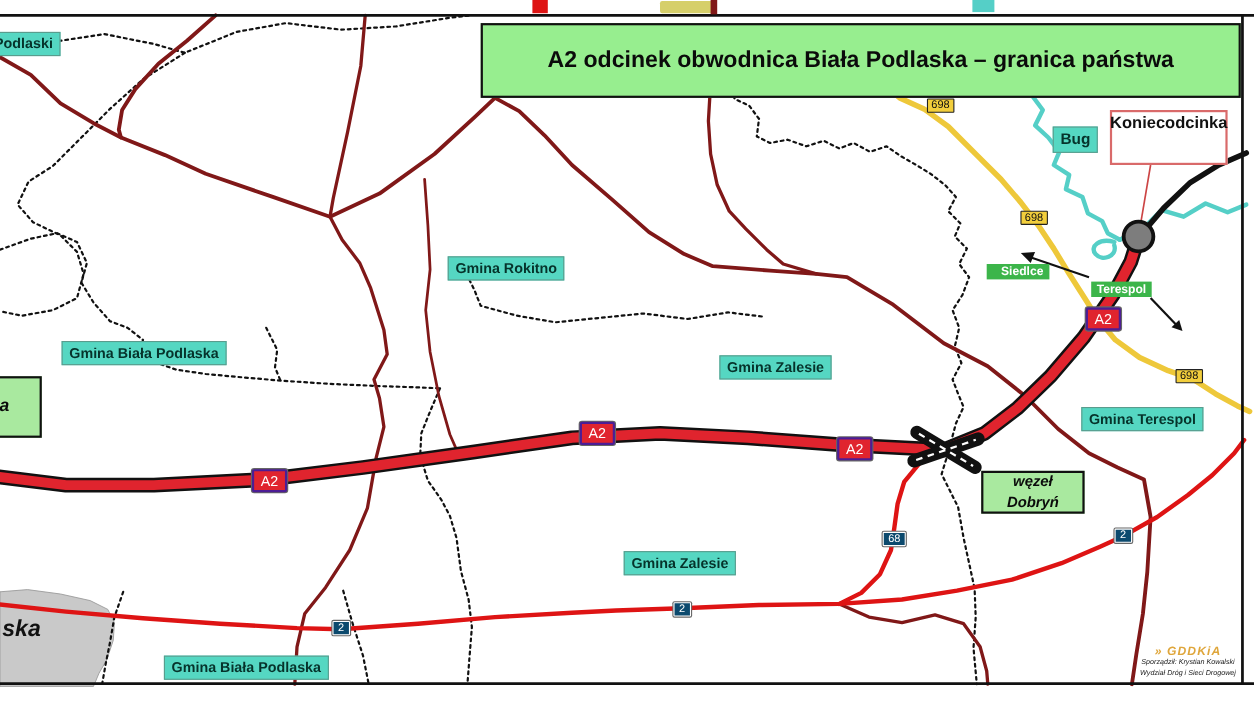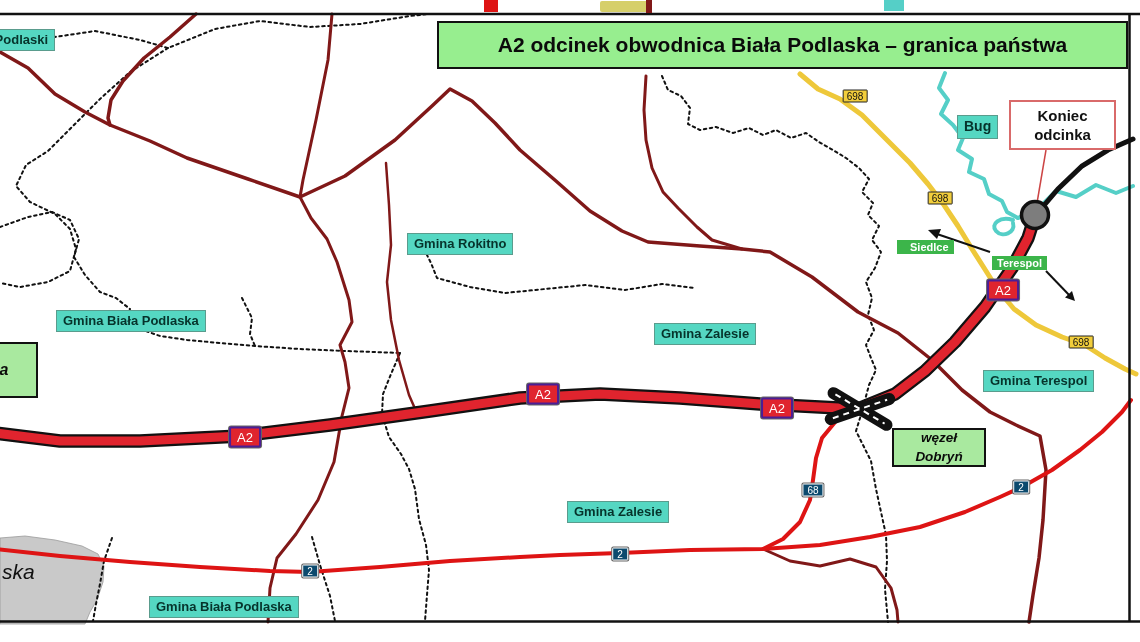--- a/index.html
+++ b/index.html
@@ -12,30 +12,30 @@
   .lbl-green{background:#3cb54a;color:#fff;font-weight:bold;font-size:11px;
              padding:1px 5px;white-space:nowrap;}
   .title-box{background:#97ee8f;border:2px solid #111;color:#0b0b0b;font-weight:bold;
              font-size:21px;display:flex;align-items:center;justify-content:center;
              white-space:nowrap;}
   .box-lightgreen{background:#a9e99f;border:2px solid #111;color:#0b0b0b;font-weight:bold;
                   font-style:italic;font-size:13.5px;text-align:center;line-height:1.35;
                   display:flex;flex-direction:column;justify-content:center;}
   .box-koniec{background:#fff;border:2px solid #d96a6a;color:#111;font-weight:bold;
               font-size:15px;text-align:center;line-height:1.3;display:flex;
-              flex-direction:column;justify-content:center;}
+              justify-content:center;}
   .shield{display:flex;align-items:center;justify-content:center;font-weight:normal;
           transform:translate(-50%,-50%);white-space:nowrap;}
   .shield-a2{background:#e0242e;color:#fff;font-size:13px;border:2px solid #4c1d95;
              box-shadow:0 0 0 1px #666;padding:1px 6px;border-radius:2px;}
   .shield-red{background:#0c4a6e;color:#fff;font-size:10px;border:1.5px solid #fff;
               box-shadow:0 0 0 1px #666;padding:0 4px;border-radius:1px;}
   .shield-yellow{background:#f2ce3c;color:#111;font-size:10px;border:1px solid #222;
                  padding:0 3px;border-radius:1px;}
-  .city-frag{font-style:italic;font-weight:normal;font-size:21px;color:#111;}
+  .city-frag{font-style:italic;font-weight:bold;font-size:21px;color:#111;}
   .logo-line{color:#dfa63b;font-weight:bold;font-size:11px;letter-spacing:1px;
              font-style:italic;white-space:nowrap;}
   .credits{font-size:6.5px;font-style:italic;color:#222;text-align:center;line-height:1.5;
            white-space:nowrap;}
 </style>
 </head>
 <body>
 
 <div id="stage">
 
@@ -109,21 +109,21 @@
     </g>
 
     <g>
       <rect x="484" y="0" width="14" height="12" fill="#de1414"></rect>
       <rect x="600" y="1" width="48" height="11" rx="2" fill="#d6cf6a"></rect>
       <rect x="646" y="0" width="6" height="13" fill="#801818"></rect>
       <rect x="884" y="0" width="20" height="11" fill="#55cfc7"></rect>
     </g>
   </svg>
 
-  <div class="abs title-box" style="left:437px;top:21px;width:691px;height:48px;">
+  <div class="abs title-box" style="left:437px;top:21px;width:691px;height:68px;">
     <span>A2 odcinek obwodnica Biała Podlaska – granica państwa</span>
   </div>
 
   <div class="abs lbl-cyan" style="left:-42px;top:29px;">nów Podlaski</div>
   <div class="abs lbl-cyan" style="left:56px;top:310px;">Gmina Biała Podlaska</div>
   <div class="abs lbl-cyan" style="left:407px;top:233px;text-align:center;">Gmina Rokitno</div>
   <div class="abs lbl-cyan" style="left:654px;top:323px;">Gmina Zalesie</div>
   <div class="abs lbl-cyan" style="left:983px;top:370px;">Gmina Terespol</div>
   <div class="abs lbl-cyan" style="left:567px;top:501px;">Gmina Zalesie</div>
   <div class="abs lbl-cyan" style="left:149px;top:596px;">Gmina Biała Podlaska</div>
@@ -155,14 +155,24 @@
 
   <div class="abs shield shield-yellow" style="left:855px;top:96px;">698</div>
   <div class="abs shield shield-yellow" style="left:940px;top:198px;">698</div>
   <div class="abs shield shield-yellow" style="left:1081px;top:342px;">698</div>
 
   <div class="abs shield shield-red" style="left:310px;top:571px;">2</div>
   <div class="abs shield shield-red" style="left:620px;top:554px;">2</div>
   <div class="abs shield shield-red" style="left:1021px;top:487px;">2</div>
   <div class="abs shield shield-red" style="left:813px;top:490px;">68</div>
 
+  <div class="abs" style="left:1030px;top:586px;width:100px;text-align:center;">
+    <div class="logo-line">
+      <span>»</span>
+      <span>GDDKiA</span>
+    </div>
+    <div class="credits">
+      <div>Sporządził: Krystian Kowalski</div>
+      <div>Wydział Dróg i Sieci Drogowej</div>
+    </div>
+  </div>
 
 </div>
 
 </body></html>

